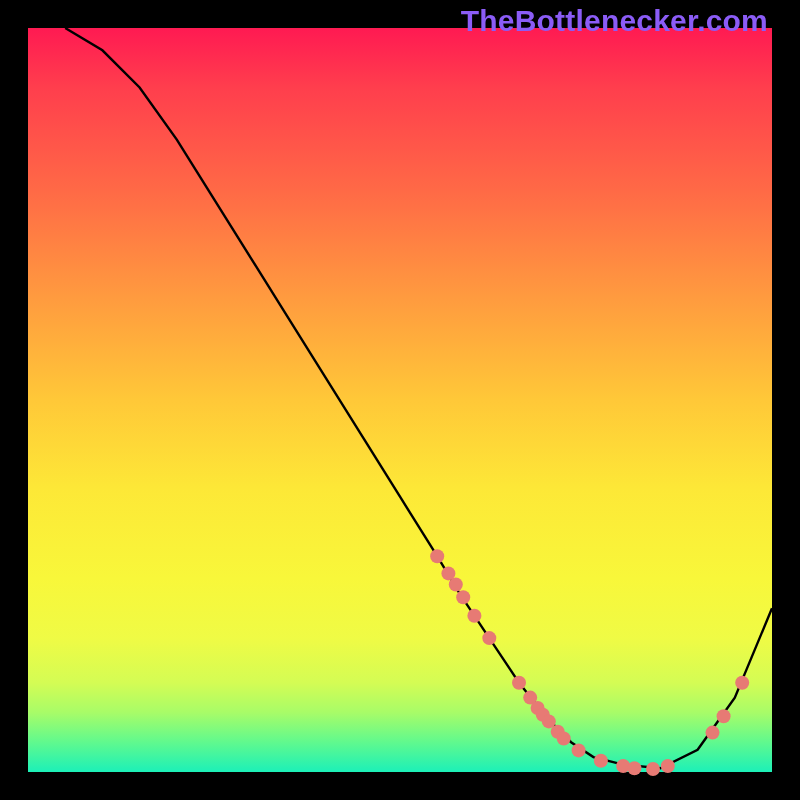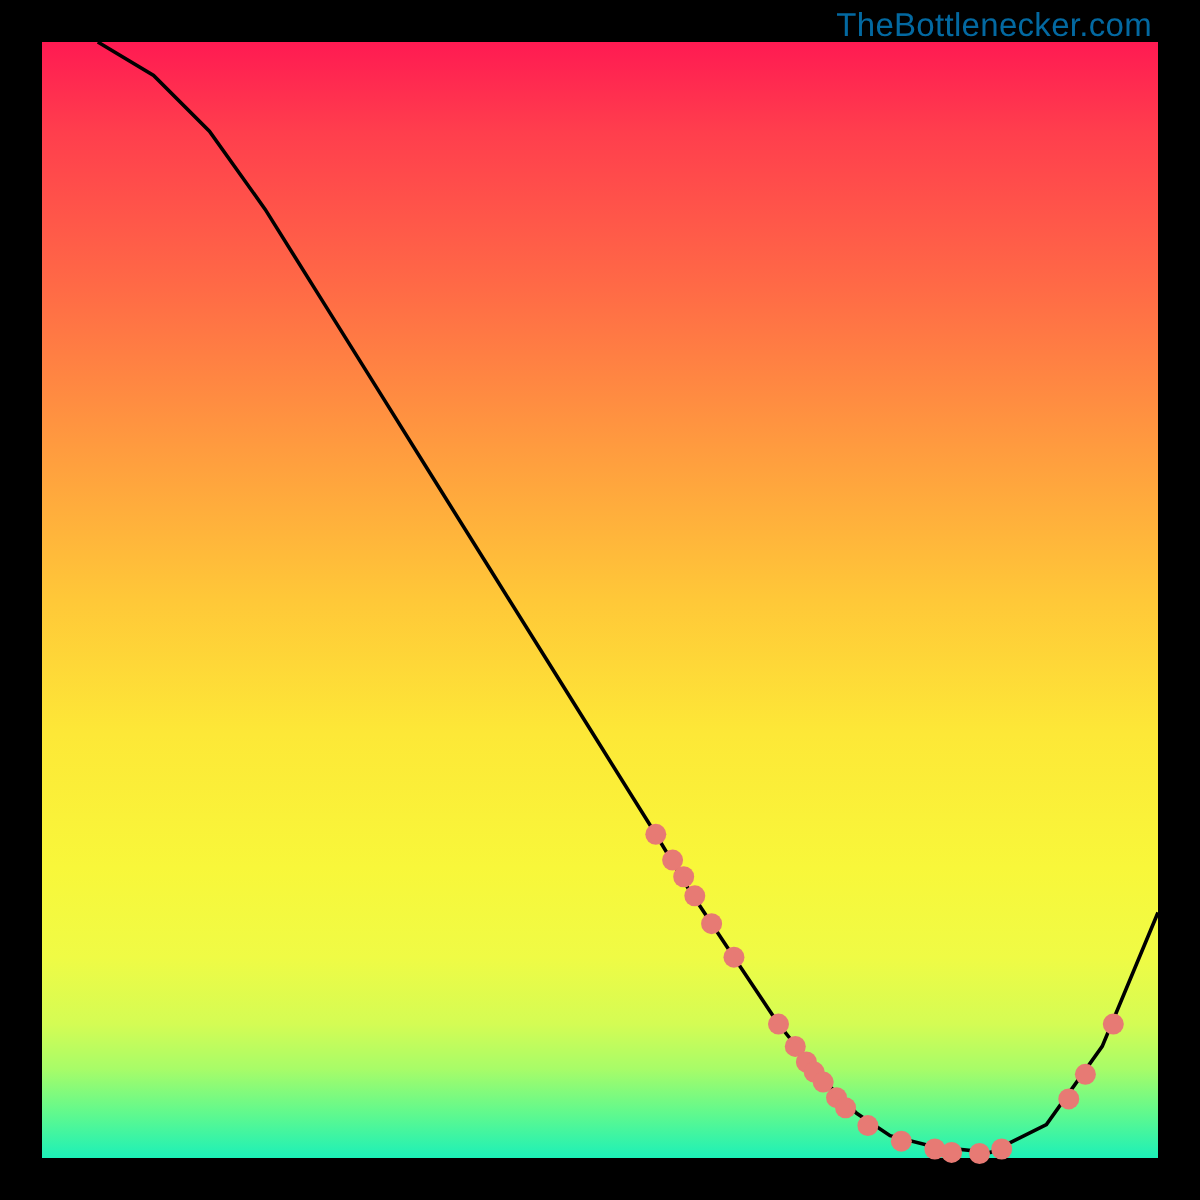--- a/index.html
+++ b/index.html
@@ -29,23 +29,23 @@
       #d4fc54 88%,
       #a8fc68 92%,
       #60f98e 96%,
       #1cf0b8 100%
     );
   }
   .attribution {
     position: absolute;
     top: 4px;
     right: 32px;
-    color: #0369a1;
-    font-size: 22px;
-    font-weight: 400;
+    color: #8b5cf6;
+    font-size: 30px;
+    font-weight: 700;
     letter-spacing: 0.2px;
   }
   svg.curve {
     position: absolute;
     left: 28px;
     top: 28px;
     width: 744px;
     height: 744px;
     overflow: visible;
   }

